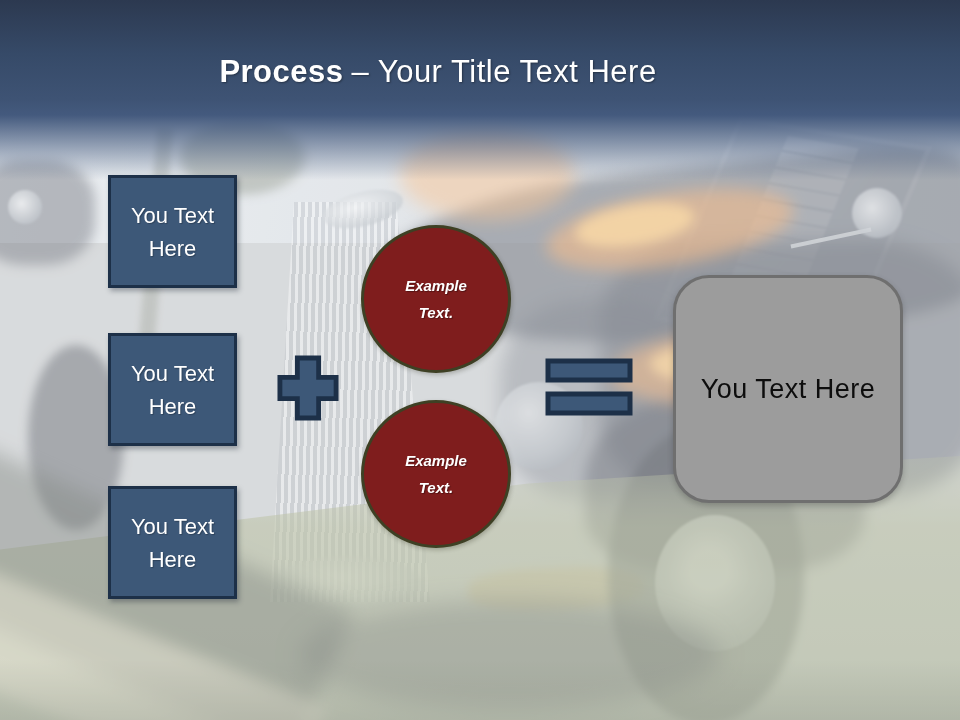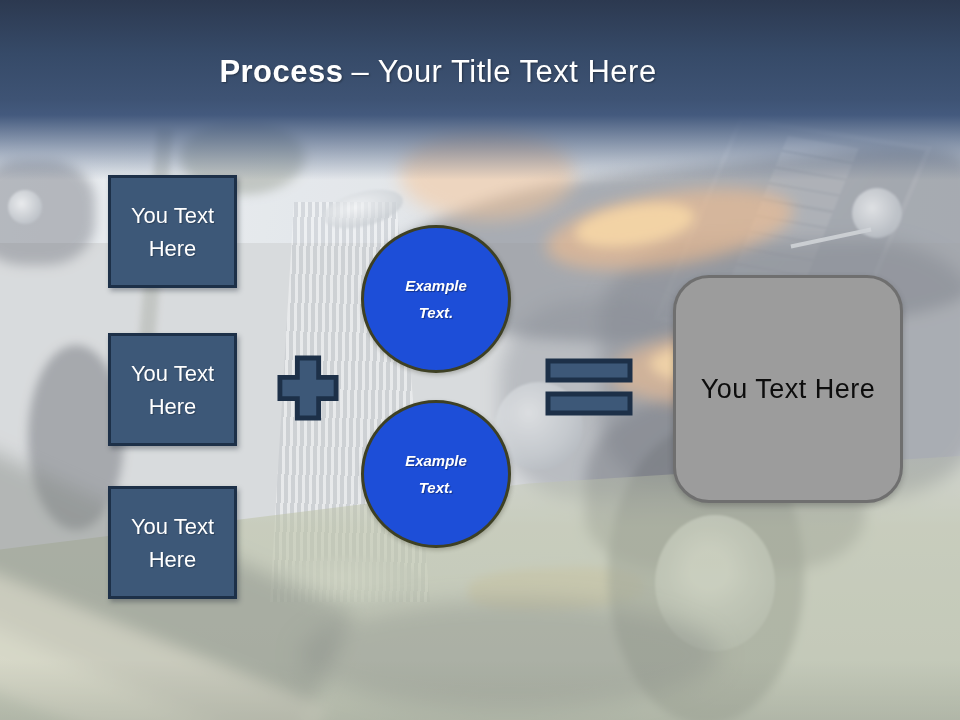--- a/index.html
+++ b/index.html
@@ -28,21 +28,21 @@
     background:#3d5878;border:3px solid #1d3048;
     display:flex;align-items:center;justify-content:center;text-align:center;
     color:#ffffff;font-size:22px;line-height:1.5;
     box-shadow:2px 3px 5px rgba(25,35,50,0.35);
   }
   .box1{top:175px;} .box2{top:333px;} .box3{top:486px;}
   .ph-text{display:block;width:102px;text-shadow:1px 1px 1px rgba(0,0,0,0.25);}
   
   .circle{
     position:absolute;left:361px;width:144px;height:142px;border-radius:50%;
-    background:#1d4ed8;border:3px solid #3e4024;
+    background:#7f1d1d;border:3px solid #3e4024;
     display:flex;align-items:center;justify-content:center;text-align:center;
     color:#ffffff;font-size:15px;font-weight:700;font-style:italic;line-height:1.8;
     box-shadow:1px 2px 4px rgba(30,30,15,0.25);
   }
   .c1{top:225px;} .c2{top:400px;}
   .circle-text{display:block;width:86px;text-shadow:1px 1px 1px rgba(0,0,0,0.35);}
   
   .plus{position:absolute;left:277px;top:355px;}
   .equals{position:absolute;left:545px;top:358px;}
   

